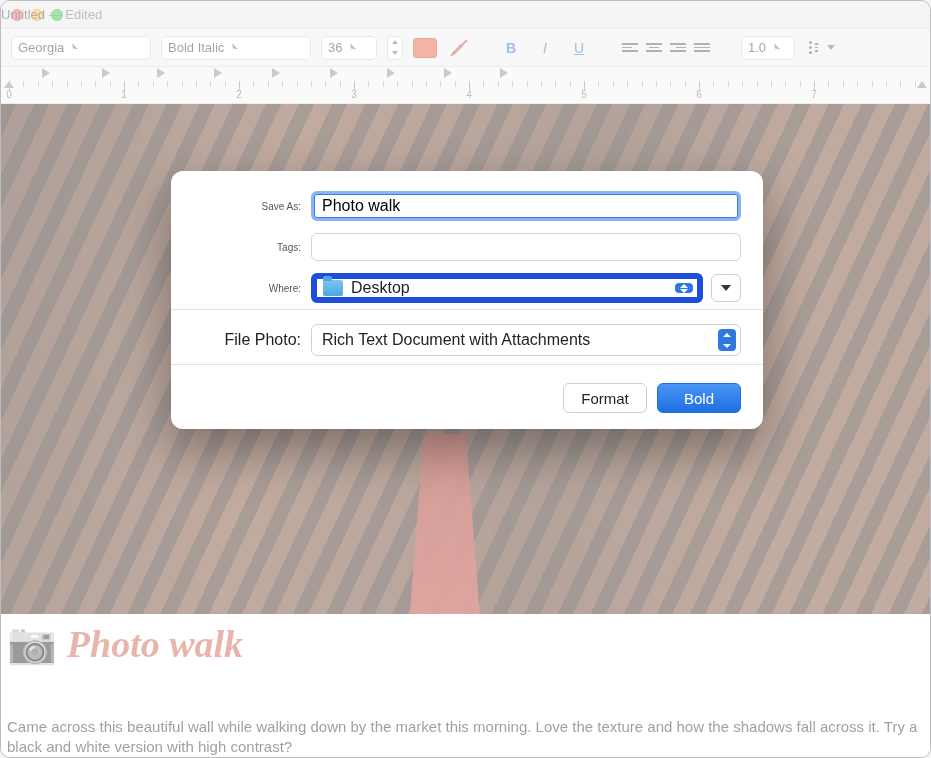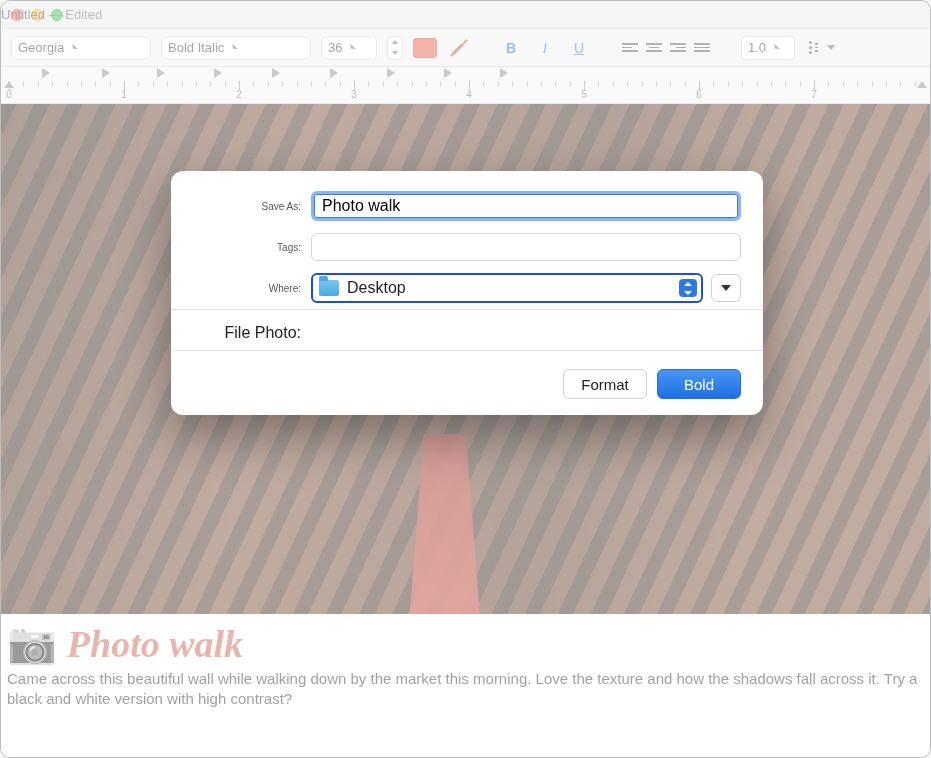--- a/index.html
+++ b/index.html
@@ -127,21 +127,21 @@
     opacity:.9;
   }
   .heading-row{display:flex;align-items:center;gap:10px;padding:6px 6px 2px;}
   .cam{font-size:40px;filter:grayscale(1);}
   .heading{
     font-family: Georgia, serif; font-weight:700; font-style:italic;
     font-size:38px; color:#cc5c47;
   }
   .body-text{
     font-family:"Helvetica Neue",Arial,sans-serif;font-size:15px;color:#2b2b2b;
-    padding:0 6px;line-height:1.35;
+    padding:0 6px;line-height:1.35;margin-top:48px;
   }
 
   
   .dim{
     position:absolute;inset:0;background:rgba(255,255,255,0.55);
     pointer-events:none;
   }
   .sheet{
     position:absolute;left:170px;top:170px;width:592px;
     background:#fff;border-radius:12px;
@@ -155,21 +155,21 @@
   .save-input{
     width:100%;height:30px;border:3px solid #8ab4f2;border-radius:6px;
     padding:0 8px;font-size:16px;outline:none;background:#fff;
     box-shadow:0 0 0 1px #3b7bdb inset;
   }
   .tags-input{
     width:100%;height:28px;border:1px solid #d5d5d5;border-radius:6px;background:#fff;
   }
   .where-wrap{display:flex;gap:8px;align-items:center;}
   .where-select{
-    flex:1;height:30px;border:2px solid #1d4ed8;border-radius:6px;background:#fff;
+    flex:1;height:30px;border:6px solid #1d4ed8;border-radius:6px;background:#fff;
     display:flex;align-items:center;padding:0 6px 0 6px;gap:8px;position:relative;
   }
   .folder-ico{
     width:20px;height:16px;border-radius:2px;
     background:linear-gradient(#7cc5ef,#4aa8e0);
     position:relative;
   }
   .folder-ico::before{content:"";position:absolute;top:-4px;left:0;width:9px;height:5px;background:#4aa8e0;border-radius:2px 2px 0 0;}
   .where-select .txt{font-size:16px;color:#222;}
   .updown{
@@ -409,20 +409,27 @@
             </div>
         </div>
         <div class="expand-btn"></div>
       </div>
     </div>
 
     <div class="divider"></div>
 
     <div class="ff-row">
       <label>File Photo:</label>
+      <div class="ff-select">
+        <span>Rich Text Document with Attachments</span>
+        <div class="updown">
+            <div class="u"></div>
+            <div class="d"></div>
+          </div>
+      </div>
     </div>
 
     <div class="divider"></div>
 
     <div class="btn-row">
       <div class="btn btn-cancel">Format</div>
       <div class="btn btn-save">Bold</div>
     </div>
   </div>
 

